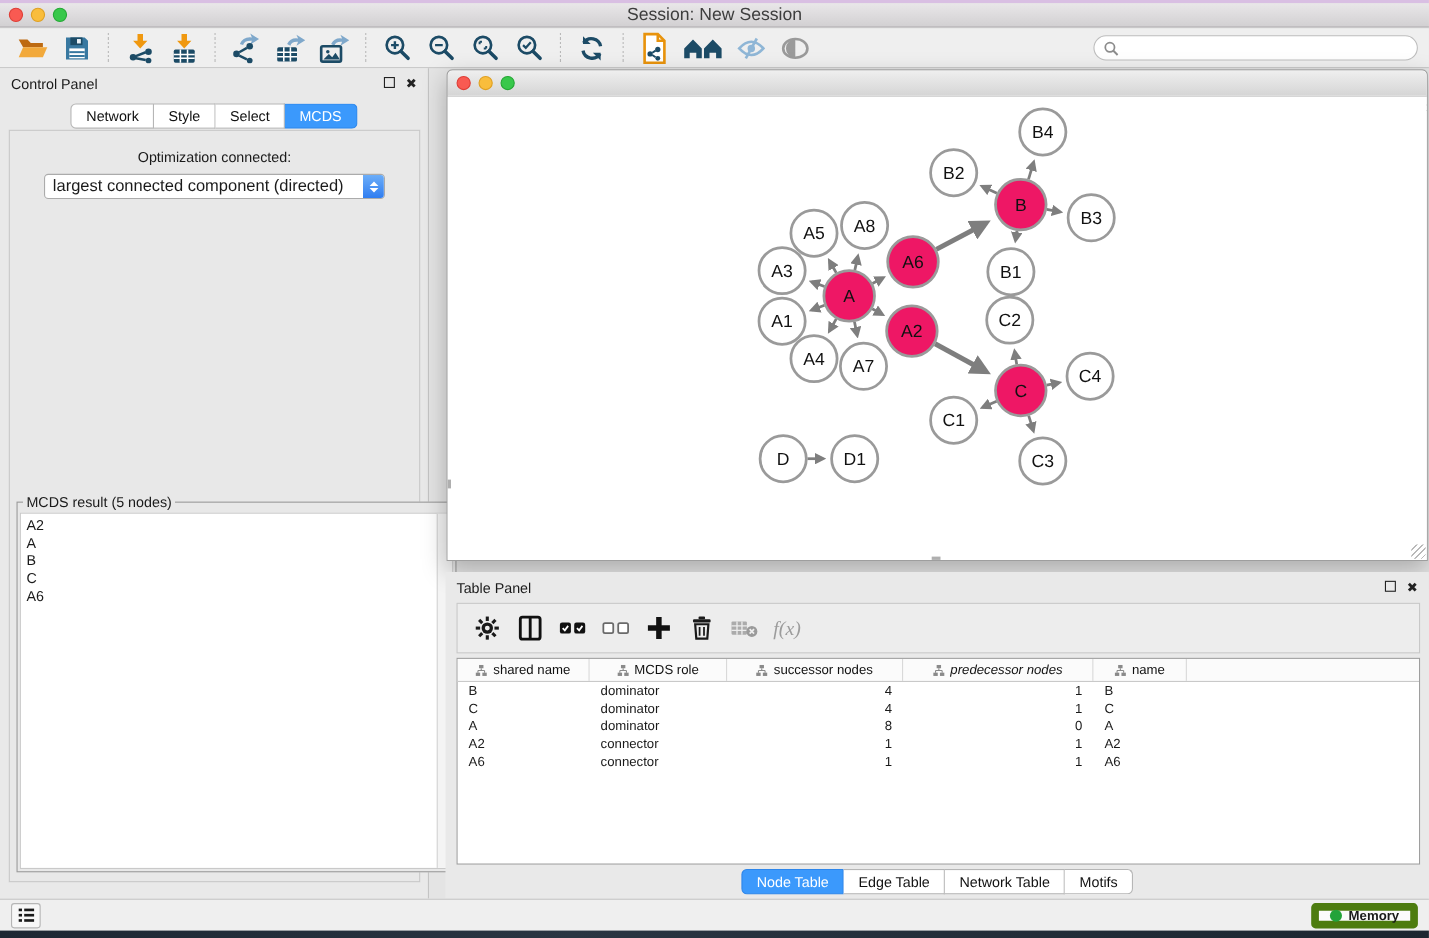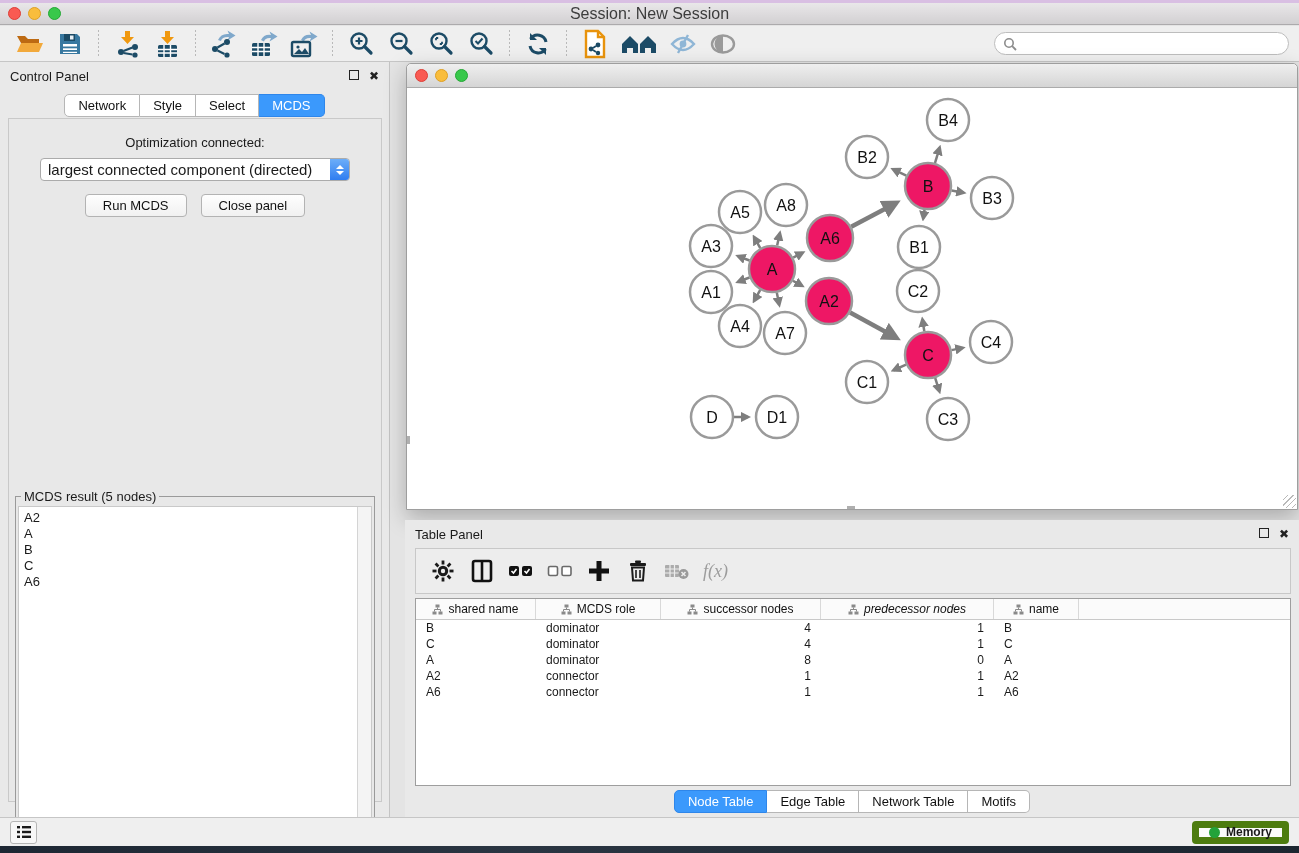--- a/index.html
+++ b/index.html
@@ -57,22 +57,22 @@
   #criterion .stepper { width:19px; height:23px;
     background:linear-gradient(#6FB0F9,#2D7BF0); border-radius:0 3px 3px 0;
     display:flex; flex-direction:column; align-items:center; justify-content:center; gap:2px; }
   .chev-up { width:0; height:0; border-left:4px solid transparent; border-right:4px solid transparent;
     border-bottom:4px solid #fff; }
   .chev-dn { width:0; height:0; border-left:4px solid transparent; border-right:4px solid transparent;
     border-top:4px solid #fff; }
   .btn-row { display:flex; justify-content:center; gap:14px; margin-top:13px; }
   .mac-btn { font-size:13px; padding:3px 17px; border:1px solid #B3B3B3; border-radius:4px;
     background:linear-gradient(#FEFEFE,#F1F1F1); color:#111; }
-  #result-box { position:absolute; left:6px; top:330px; width:360px; height:344px;
-    border:1px solid #9A9A9A; background:#E8E8E8;margin-top:40px; }
+  #result-box { position:absolute; left:6px; top:330px; width:400px; height:344px;
+    border:1px solid #9A9A9A; background:#E8E8E8; }
   #result-box legend { font-size:13px; padding:0 3px; margin-left:5px; }
   #result-list { position:absolute; left:2px; right:2px; top:2px; bottom:2px;
     background:#fff; border:1px solid #C9C9C9; display:flex; }
   #result-items { flex:1; padding:3px 0 0 5px; font-size:13px; line-height:16px; }
   #result-scroll { width:14px; background:#F4F4F4; border-left:1px solid #D4D4D4; }
 
   
   #net-window { left:406px; top:63px; width:892px; height:447px; background:#fff;
     border:1px solid #9E9E9E; border-radius:5px 5px 0 0;
     box-shadow:0 8px 22px rgba(0,0,0,0.25); }
@@ -282,24 +282,20 @@
       </div>
   </div>
   <div id="cp-content">
     <div id="opt-label">Optimization connected:</div>
     <div id="criterion">
       <span class="val">largest connected component (directed)</span>
       <span class="stepper">
         <span class="chev-up"></span>
           <span class="chev-dn"></span>
       </span>
-    </div>
-    <div class="btn-row">
-      <button class="mac-btn">Run MCDS</button>
-      <button class="mac-btn">Close panel</button>
     </div>
     <fieldset id="result-box">
       <legend>MCDS result (5 nodes)</legend>
       <div id="result-list">
         <div id="result-items">
             <div>A2</div>
             <div>A</div>
             <div>B</div>
             <div>C</div>
             <div>A6</div>

